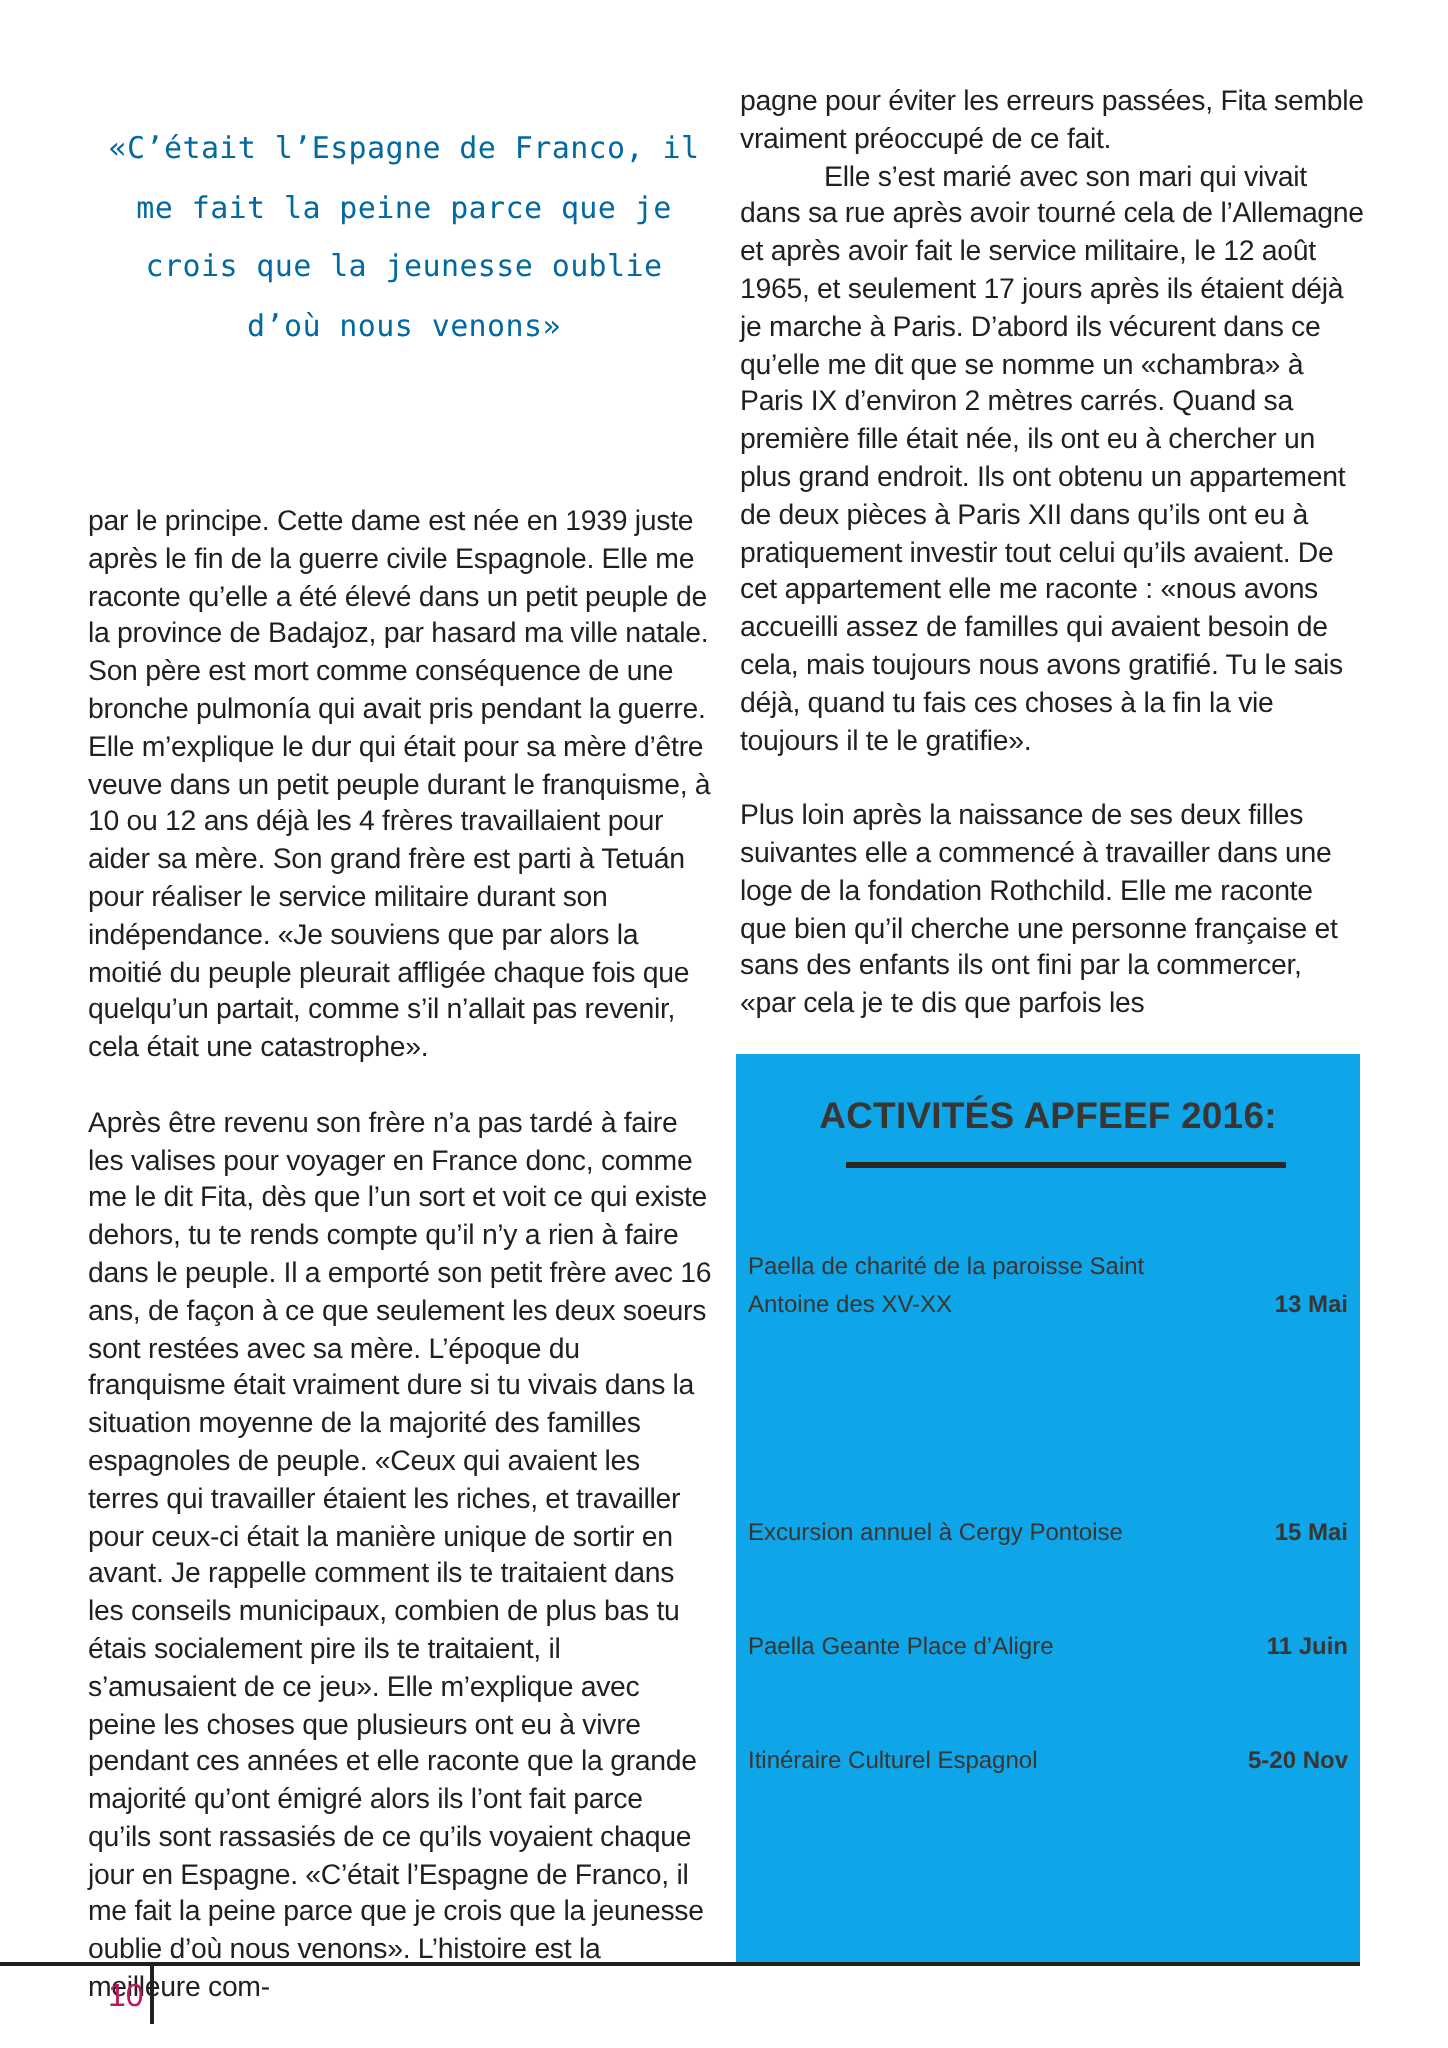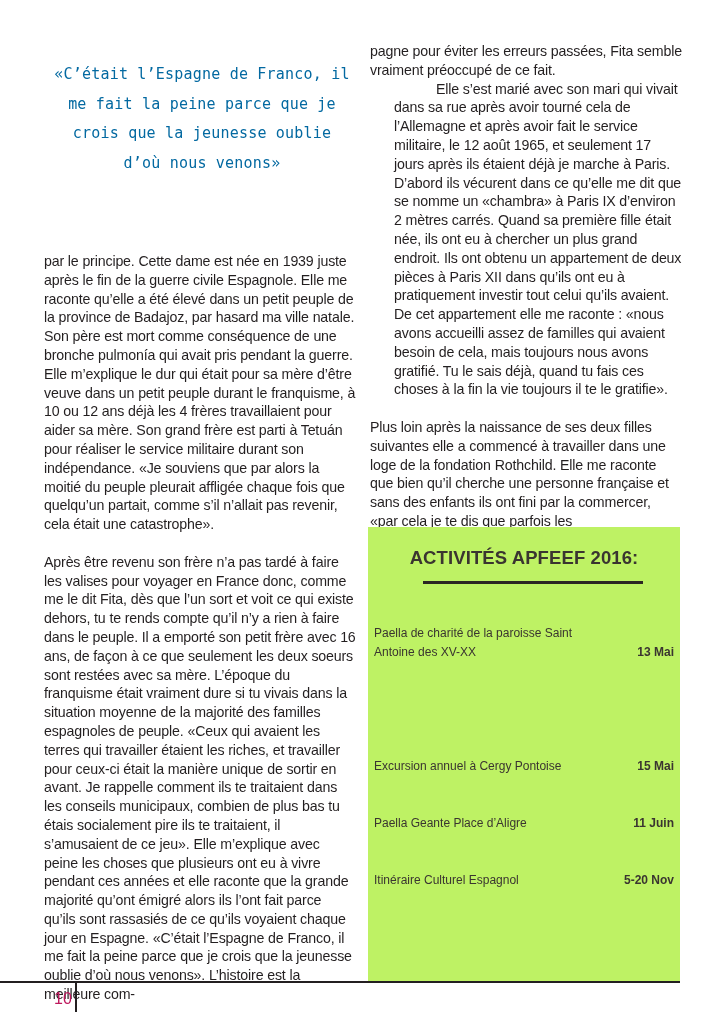--- a/index.html
+++ b/index.html
@@ -11,23 +11,23 @@
     color: #0369a1; letter-spacing: 0.2px; }
 
   .col { position: absolute; font-size: 14.2px; line-height: 18.8px; letter-spacing: -0.15px; }
   .col p { margin: 0; }
   .col p + p { margin-top: 18.8px; }
   .col-left { left: 44px; top: 252px; width: 312px; }
   .col-right { left: 370px; top: 42px; width: 312px; }
 
   .section-heading { font-weight: bold; color: #a99e7f; font-size: 14.5px; letter-spacing: 0; margin-top: 18px !important; line-height: 18px; }
   .indent { text-indent: 42px; }
-  .col-right p.after-heading { margin-top: 0; margin-left: 24px; }
+  .col-right p.after-heading { margin-top: 0; }
 
-  .activities { position: absolute; left: 368px; top: 527px; width: 312px; height: 455px; background: #bef264; text-decoration: underline; }
+  .activities { position: absolute; left: 368px; top: 527px; width: 312px; height: 455px; background: #0ea5e9; text-decoration: underline; }
   .activities-title { position: absolute; left: 0; width: 312px; top: 20px; text-align: center; font-weight: bold; font-size: 18.5px; color: #3a3530; letter-spacing: 0.1px; }
   .activities-underline { position: absolute; left: 55px; width: 220px; top: 54px; height: 3px; background: #2b2723; }
   .activity { position: absolute; left: 6px; width: 300px; font-size: 12px; line-height: 19px; color: #3a3530; }
   .activity .name { display: block; width: 220px; }
   .activity .date { position: absolute; right: 0; bottom: 0; font-weight: bold; margin-top: 39px; }
 
   .bottom-rule { position: absolute; left: 0; top: 981px; width: 680px; height: 2px; background: #231f20; }
   .page-num { position: absolute; left: 54px; top: 990px; font-size: 16px; color: #be185d; }
   .page-bar { position: absolute; left: 75px; top: 983px; width: 2px; height: 29px; background: #231f20; }
 </style>

